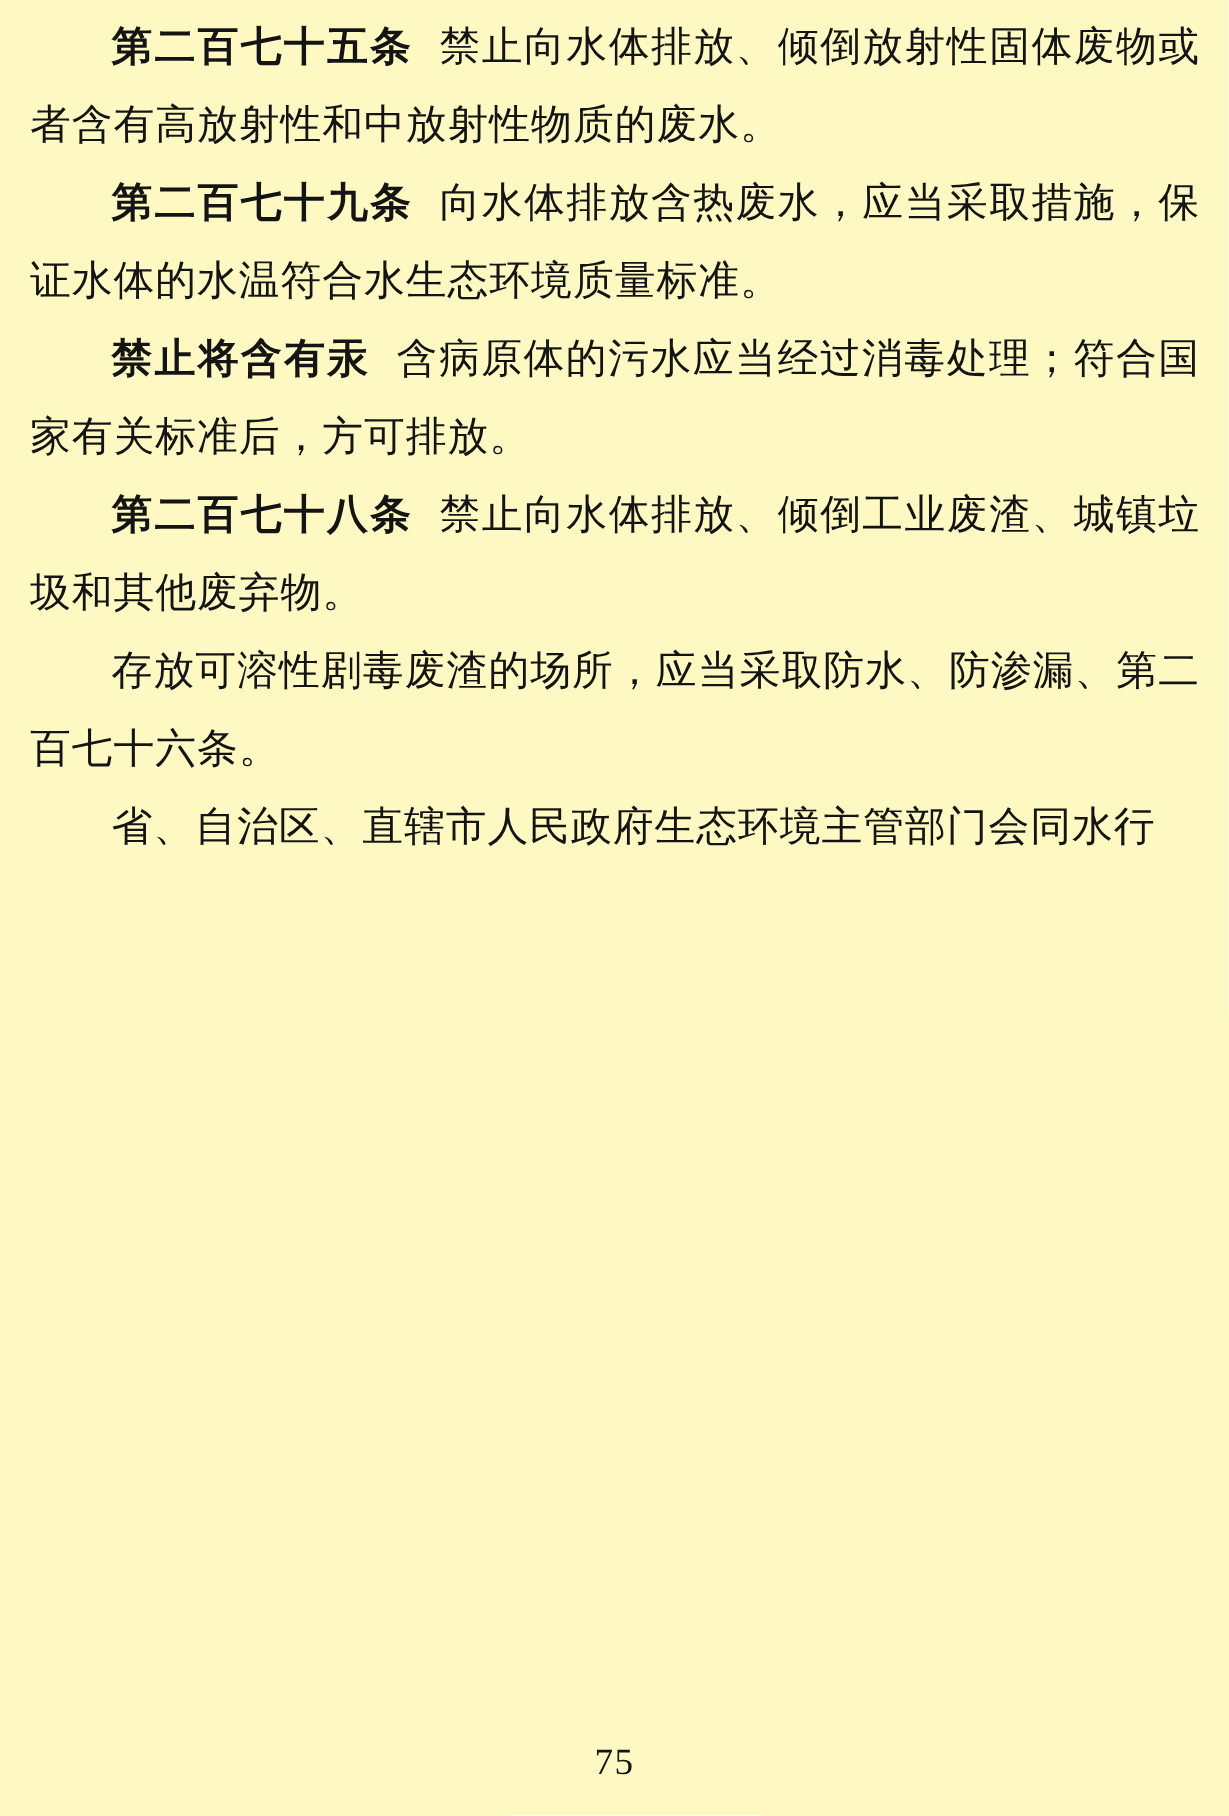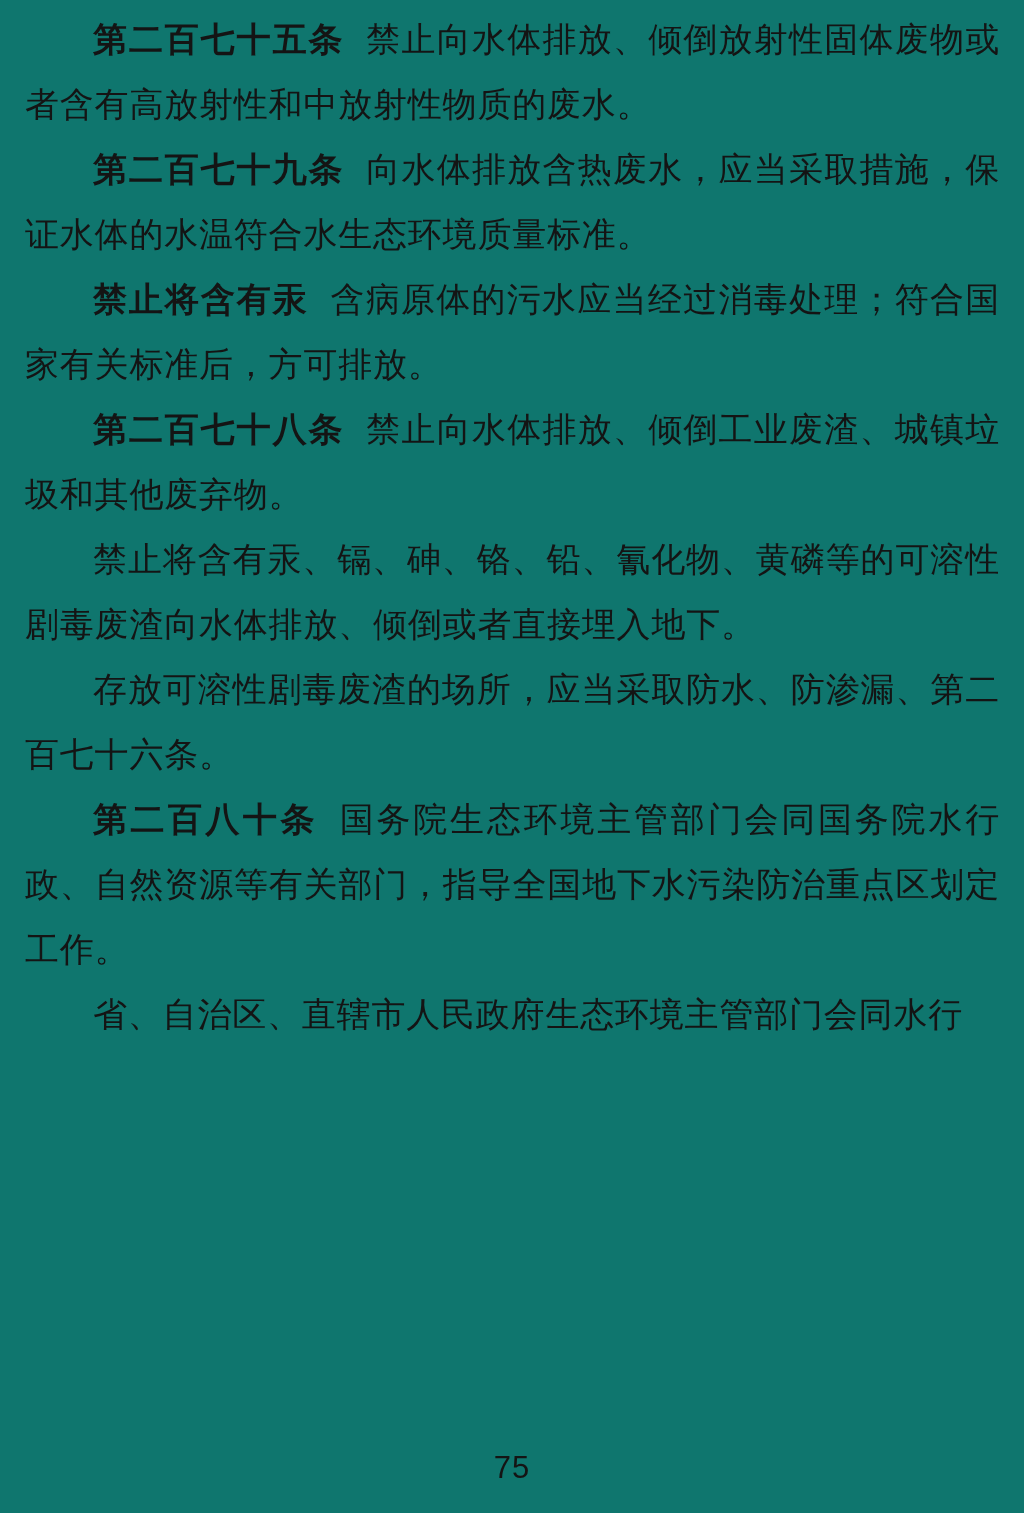--- a/index.html
+++ b/index.html
@@ -5,21 +5,21 @@
   html, body {
     margin: 0;
     padding: 0;
     background: #ffffff;
   }
   .page {
     position: relative;
     width: 1024px;
     height: 1513px;
     margin: 0 auto;
-    background: #0f766e;
+    background: #fef9c3;
     color: #141414;
     box-sizing: border-box;
     padding: 7px 24px 0 25px;
     overflow: hidden;
     font-family: "Liberation Serif", "DejaVu Serif", serif;
   }
   .body-text p {
     margin: 0;
     padding: 0;
     font-size: 34px;
@@ -42,21 +42,21 @@
     right: 0;
     top: 1448px;
     text-align: center;
   }
   .page-number {
     display: inline-block;
     font-size: 31px;
     line-height: 40px;
     letter-spacing: 1px;
     color: #141414;
-    font-family: Liberation Sans, sans-serif;
+    font-family: Liberation Serif, serif;
   }
 </style>
 </head>
 <body>
 
 <main class="page">
   <section class="body-text">
 
     <article>
       <p><strong class="art-heading">第二百七十五条</strong><span>禁止向水体排放、倾倒放射性固体废物或者含有高放射性和中放射性物质的废水。</span></p>
@@ -65,27 +65,25 @@
     <article>
       <p><strong class="art-heading">第二百七十九条</strong><span>向水体排放含热废水，应当采取措施，保证水体的水温符合水生态环境质量标准。</span></p>
     </article>
 
     <article>
       <p><strong class="art-heading">禁止将含有汞</strong><span>含病原体的污水应当经过消毒处理；符合国家有关标准后，方可排放。</span></p>
     </article>
 
     <article>
       <p><strong class="art-heading">第二百七十八条</strong><span>禁止向水体排放、倾倒工业废渣、城镇垃圾和其他废弃物。</span></p>
-      <p>禁止将含有汞、镉、砷、铬、铅、氰化物、黄磷等的可溶性剧毒废渣向水体排放、倾倒或者直接埋入地下。</p>
       <p>存放可溶性剧毒废渣的场所，应当采取防水、防渗漏、第二百七十六条。</p>
     </article>
 
 
     <article>
-      <p><strong class="art-heading">第二百八十条</strong><span>国务院生态环境主管部门会同国务院水行政、自然资源等有关部门，指导全国地下水污染防治重点区划定工作。</span></p>
       <p>省、自治区、直辖市人民政府生态环境主管部门会同水行</p>
     </article>
 
   </section>
 
   <footer class="page-footer">
     <span class="page-number">75</span>
   </footer>
 </main>
 

